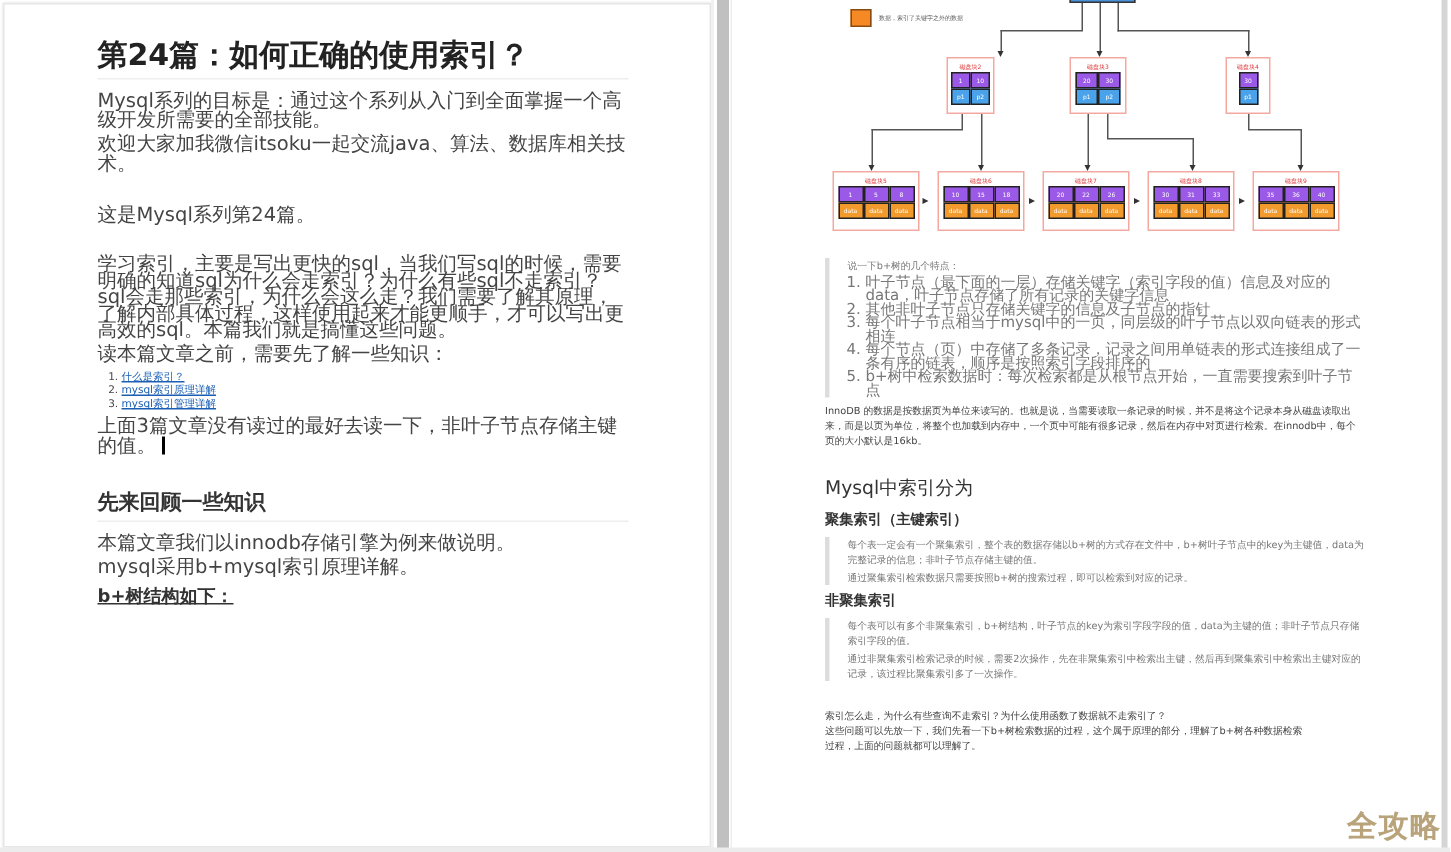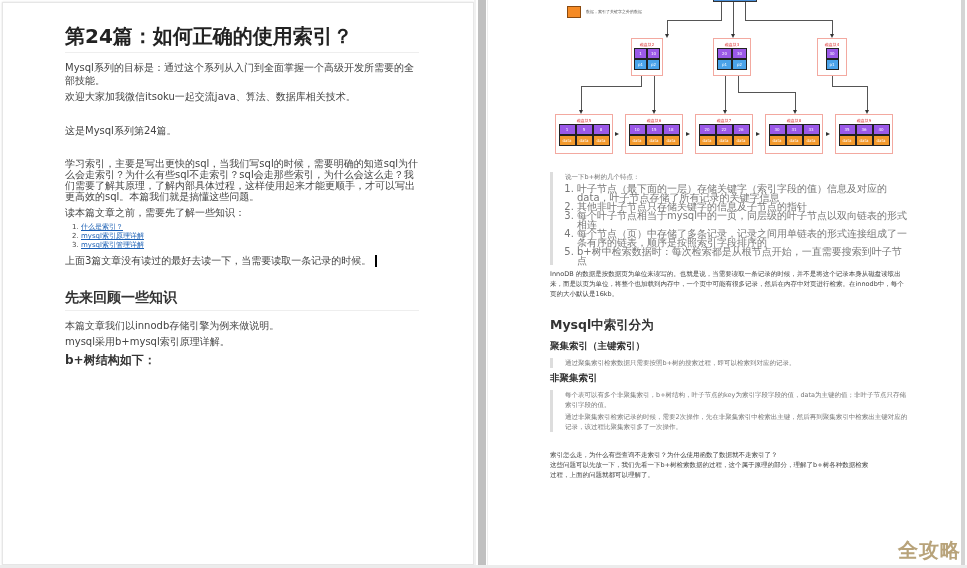--- a/index.html
+++ b/index.html
@@ -6,28 +6,28 @@
   html, body { width: 967px; height: 568px; overflow: hidden; background: #ffffff; font-family: "DejaVu Sans", sans-serif; color: #333; }
   .screen { position: relative; width: 967px; height: 568px; background: #fff; }
 
   
   .pane-left { position: absolute; left: 2px; top: 2px; width: 472px; height: 563px; background: #fff; border: 1px solid #e6e6e6; box-shadow: 0 0 2px #ddd; }
   .pane-left .content { position: absolute; left: 62px; top: 20px; width: 354px; }
   .vsep { position: absolute; left: 478px; top: 0; width: 8px; height: 568px; background: #c0c0c0; }
   .vsep-line { position: absolute; left: 474px; top: 0; width: 2px; height: 568px; background: #f1f1f1; }
 
   h1.title { font-size: 20px; font-weight: bold; color: #222; line-height: 26px; padding-bottom: 3px; border-bottom: 1px solid #eee; margin-bottom: 8px; }
-  p.t { font-size: 10px; line-height: 13px; color: #444; margin-bottom: 3px; }
+  p.t { font-size: 13px; line-height: 13px; color: #444; margin-bottom: 3px; }
   .gap { height: 18px; }
   ol.links { margin: 4px 0 4px 16px; font-size: 7px; line-height: 9px; }
   ol.links li { color: #444; }
   ol.links li span.lk { color: #1a5fb4; text-decoration: underline; }
   .cursor { display: inline-block; width: 2px; height: 12px; background: #000; vertical-align: middle; margin-left: 4px; }
   h2.sec { font-size: 14px; font-weight: bold; color: #333; margin-top: 22px; padding-bottom: 3px; border-bottom: 1px solid #eee; margin-bottom: 8px; }
-  h3.sub { font-size: 12px; font-weight: bold; color: #333; margin-top: 4px; }
+  h3.sub { font-size: 12px; font-weight: bold; color: #333; margin-top: 4px; text-decoration: underline; }
 
   
   .pane-right { position: absolute; left: 487px; top: 0; width: 478px; height: 566px; background: #fff; border-left: 1px solid #eee; }
   .r-content { position: absolute; left: 63px; top: 0; width: 352px; }
   .rightbar { position: absolute; left: 961px; top: 0; width: 4px; height: 568px; background: #d5d5d5; }
 
   
   .diagram { position: absolute; left: 553px; top: 0; width: 358px; height: 160px; background: #fff; }
   .legend-sq { position: absolute; left: 14px; top: 6px; width: 14px; height: 12px; background: #f58a24; border: 1px solid #8a4a10; }
   .legend-txt { position: absolute; left: 33px; top: 9px; font-size: 4px; color: #555; }
@@ -40,21 +40,21 @@
   .blu { background: #4aa3ea; }
   .org { background: #f39a2d; color: #fff; }
   .line { position: absolute; background: #555; }
   .arrow { position: absolute; width: 0; height: 0; border-left: 2px solid transparent; border-right: 2px solid transparent; border-top: 4px solid #333; }
   .harrow { position: absolute; width: 0; height: 0; border-top: 2px solid transparent; border-bottom: 2px solid transparent; border-left: 4px solid #333; }
 
   blockquote.bq { border-left: 3px solid #ddd; padding-left: 12px; margin: 0 0 4px 0; color: #666; }
   .bq p { font-size: 6.5px; line-height: 10px; color: #777; margin-bottom: 2px; }
   .bq ol { font-size: 10px; line-height: 9px; color: #777; margin-left: 12px; }
   .r-p { font-size: 6.5px; line-height: 10px; color: #444; }
-  h2.rsec { font-size: 12.5px; font-weight: bold; color: #333; margin-top: 18px; margin-bottom: 6px; }
+  h2.rsec { font-size: 12.5px; font-weight: normal; color: #333; margin-top: 18px; margin-bottom: 6px; }
   h3.rsub { font-size: 9.5px; font-weight: bold; color: #333; margin: 3px 0 5px 0; }
 
   .watermark { position: absolute; left: 898px; top: 537px; font-size: 20px; font-weight: bold; color: #b8a37a; letter-spacing: 1px; }
   .bottom-edge { position: absolute; left: 0; top: 565px; width: 967px; height: 3px; background: #ececec; }
 </style>
 </head>
 <body>
 
 <div class="screen">
 
@@ -66,21 +66,21 @@
       <div class="gap"></div>
       <p class="t">这是Mysql系列第24篇。</p>
       <div class="gap"></div>
       <p class="t" style="line-height:11px;">学习索引，主要是写出更快的sql，当我们写sql的时候，需要明确的知道sql为什么会走索引？为什么有些sql不走索引？sql会走那些索引，为什么会这么走？我们需要了解其原理，了解内部具体过程，这样使用起来才能更顺手，才可以写出更高效的sql。本篇我们就是搞懂这些问题。</p>
       <p class="t" style="margin-top:4px;">读本篇文章之前，需要先了解一些知识：</p>
       <ol class="links">
         <li><span class="lk">什么是索引？</span></li>
         <li><span class="lk">mysql索引原理详解</span></li>
         <li><span class="lk">mysql索引管理详解</span></li>
       </ol>
-      <p class="t"><span>上面3篇文章没有读过的最好去读一下，当需要读取一条记录的时候。</span><span class="cursor"></span></p>
+      <p class="t"><span>上面3篇文章没有读过的最好去读一下，非叶子节点存储主键的值。</span><span class="cursor"></span></p>
       <h2 class="sec">先来回顾一些知识</h2>
       <p class="t">本篇文章我们以innodb存储引擎为例来做说明。</p>
       <p class="t">mysql采用b+mysql索引原理详解。</p>
       <h3 class="sub">b+树结构如下：</h3>
     </div>
   </div>
 
   <div class="vsep-line"></div>
   <div class="vsep"></div>
 
@@ -230,20 +230,21 @@
         <li>其他非叶子节点只存储关键字的信息及子节点的指针</li>
         <li>每个叶子节点相当于mysql中的一页，同层级的叶子节点以双向链表的形式相连</li>
         <li>每个节点（页）中存储了多条记录，记录之间用单链表的形式连接组成了一条有序的链表，顺序是按照索引字段排序的</li>
         <li>b+树中检索数据时：每次检索都是从根节点开始，一直需要搜索到叶子节点</li>
       </ol>
     </blockquote>
     <p class="r-p">InnoDB 的数据是按数据页为单位来读写的。也就是说，当需要读取一条记录的时候，并不是将这个记录本身从磁盘读取出来，而是以页为单位，将整个也加载到内存中，一个页中可能有很多记录，然后在内存中对页进行检索。在innodb中，每个页的大小默认是16kb。</p>
     <h2 class="rsec">Mysql中索引分为</h2>
     <h3 class="rsub">聚集索引（主键索引）</h3>
     <blockquote class="bq">
+      <p>每个表一定会有一个聚集索引，整个表的数据存储以b+树的方式存在文件中，b+树叶子节点中的key为主键值，data为完整记录的信息；非叶子节点存储主键的值。</p>
       <p>通过聚集索引检索数据只需要按照b+树的搜索过程，即可以检索到对应的记录。</p>
     </blockquote>
     <h3 class="rsub">非聚集索引</h3>
     <blockquote class="bq">
       <p>每个表可以有多个非聚集索引，b+树结构，叶子节点的key为索引字段字段的值，data为主键的值；非叶子节点只存储索引字段的值。</p>
       <p>通过非聚集索引检索记录的时候，需要2次操作，先在非聚集索引中检索出主键，然后再到聚集索引中检索出主键对应的记录，该过程比聚集索引多了一次操作。</p>
     </blockquote>
     <div style="height:14px;"></div>
     <p class="r-p" style="">索引怎么走，为什么有些查询不走索引？为什么使用函数了数据就不走索引了？</p>
     <p class="r-p" style="width:320px;">这些问题可以先放一下，我们先看一下b+树检索数据的过程，这个属于原理的部分，理解了b+树各种数据检索过程，上面的问题就都可以理解了。</p>

